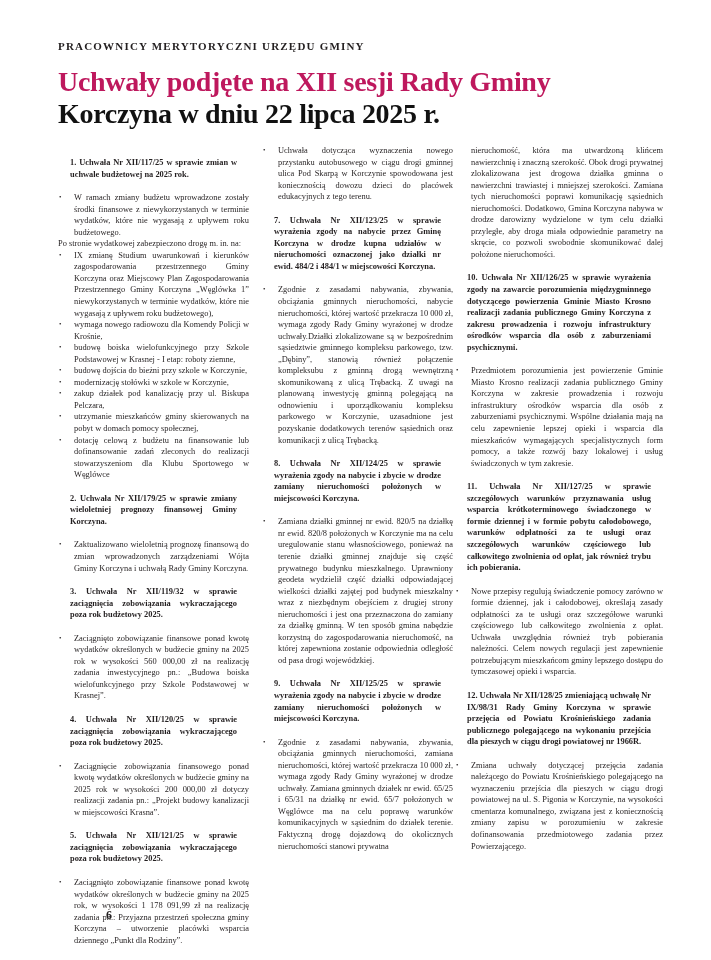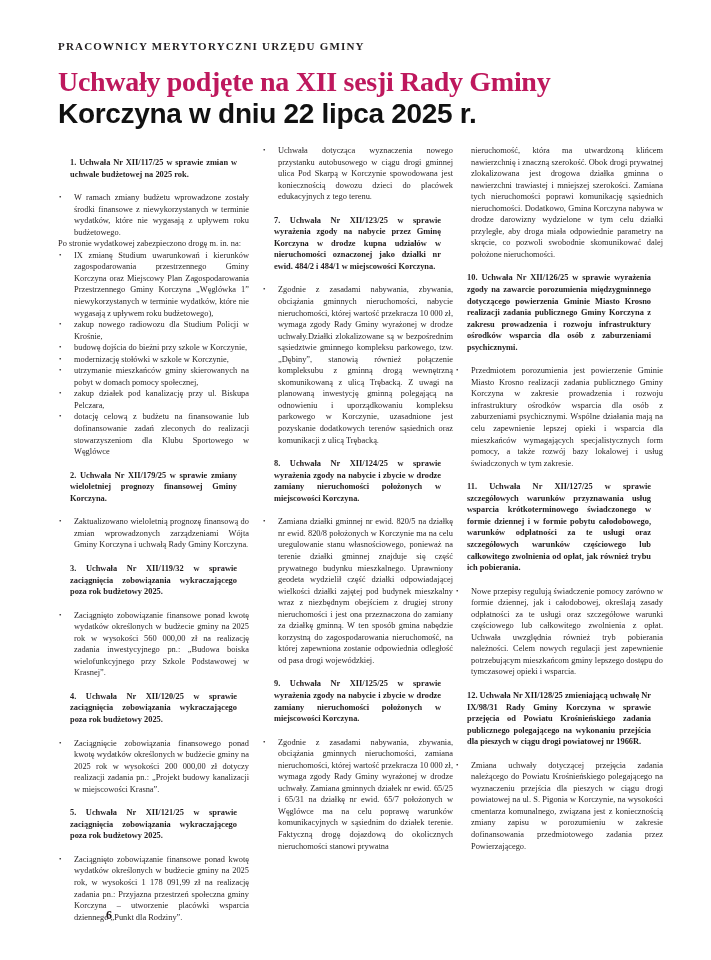--- a/index.html
+++ b/index.html
@@ -16,21 +16,21 @@
     text-align: right;
   }
   .title-red {
     position: absolute; left: 58px; top: 66px;
     font-family: "Liberation Serif", serif;
     font-size: 28px; font-weight: bold; color: #be185d;
     line-height: 32px; letter-spacing: -0.3px;
   }
   .title-black {
     position: absolute; left: 58px; top: 98px;
-    font-family: Liberation Sans, sans-serif;
+    font-family: Liberation Serif, serif;
     font-size: 28px; font-weight: bold; color: #111111;
     line-height: 32px; letter-spacing: -0.3px;
   }
   .col {
     position: absolute; top: 145px;
     font-family: "Liberation Serif", serif;
     font-size: 8.4px; line-height: 11.55px;
     text-align: justify;
   }
   .col1 { left: 58px; width: 191px; }
@@ -58,25 +58,26 @@
 <h2 class="title-black" style="margin:0;">Korczyna w dniu 22 lipca 2025 r.</h2>
 
 <div class="col col1">
   <p class="head">1. Uchwała Nr XII/117/25 w sprawie zmian w uchwale budżetowej na 2025 rok.</p>
   <ul>
     <li>W ramach zmiany budżetu wprowadzone zostały środki finansowe z niewykorzystanych w terminie wydatków, które nie wygasają z upływem roku budżetowego.</li>
   </ul>
   <p class="plain">Po stronie wydatkowej zabezpieczono drogę m. in. na:</p>
   <ul>
     <li>IX zmianę Studium uwarunkowań i kierunków zagospodarowania przestrzennego Gminy Korczyna oraz Miejscowy Plan Zagospodarowania Przestrzennego Gminy Korczyna „Węglówka 1” niewykorzystanych w terminie wydatków, które nie wygasają z upływem roku budżetowego),</li>
-    <li>zakup nowego radiowozu dla Studium Policji w Krośnie,</li>
+    <li>wymaga nowego radiowozu dla Komendy Policji w Krośnie,</li>
+    <li>budowę boiska wielofunkcyjnego przy Szkole Podstawowej w Krasnej - I etap: roboty ziemne,</li>
     <li>budowę dojścia do bieżni przy szkole w Korczynie,</li>
     <li>modernizację stołówki w szkole w Korczynie,</li>
+    <li>zakup działek pod kanalizację przy ul. Biskupa Pelczara,</li>
     <li>utrzymanie mieszkańców gminy skierowanych na pobyt w domach pomocy społecznej,</li>
-    <li>zakup działek pod kanalizację przy ul. Biskupa Pelczara,</li>
     <li>dotację celową z budżetu na finansowanie lub dofinansowanie zadań zleconych do realizacji stowarzyszeniom dla Klubu Sportowego w Węglówce</li>
   </ul>
   <p class="head">2. Uchwała Nr XII/179/25 w sprawie zmiany wieloletniej prognozy finansowej Gminy Korczyna.</p>
   <ul>
     <li>Zaktualizowano wieloletnią prognozę finansową do zmian wprowadzonych zarządzeniami Wójta Gminy Korczyna i uchwałą Rady Gminy Korczyna.</li>
   </ul>
   <p class="head">3. Uchwała Nr XII/119/32 w sprawie zaciągnięcia zobowiązania wykraczającego poza rok budżetowy 2025.</p>
   <ul>
     <li>Zaciągnięto zobowiązanie finansowe ponad kwotę wydatków określonych w budżecie gminy na 2025 rok w wysokości 560 000,00 zł na realizację zadania inwestycyjnego pn.: „Budowa boiska wielofunkcyjnego przy Szkole Podstawowej w Krasnej”.</li>
   </ul>

